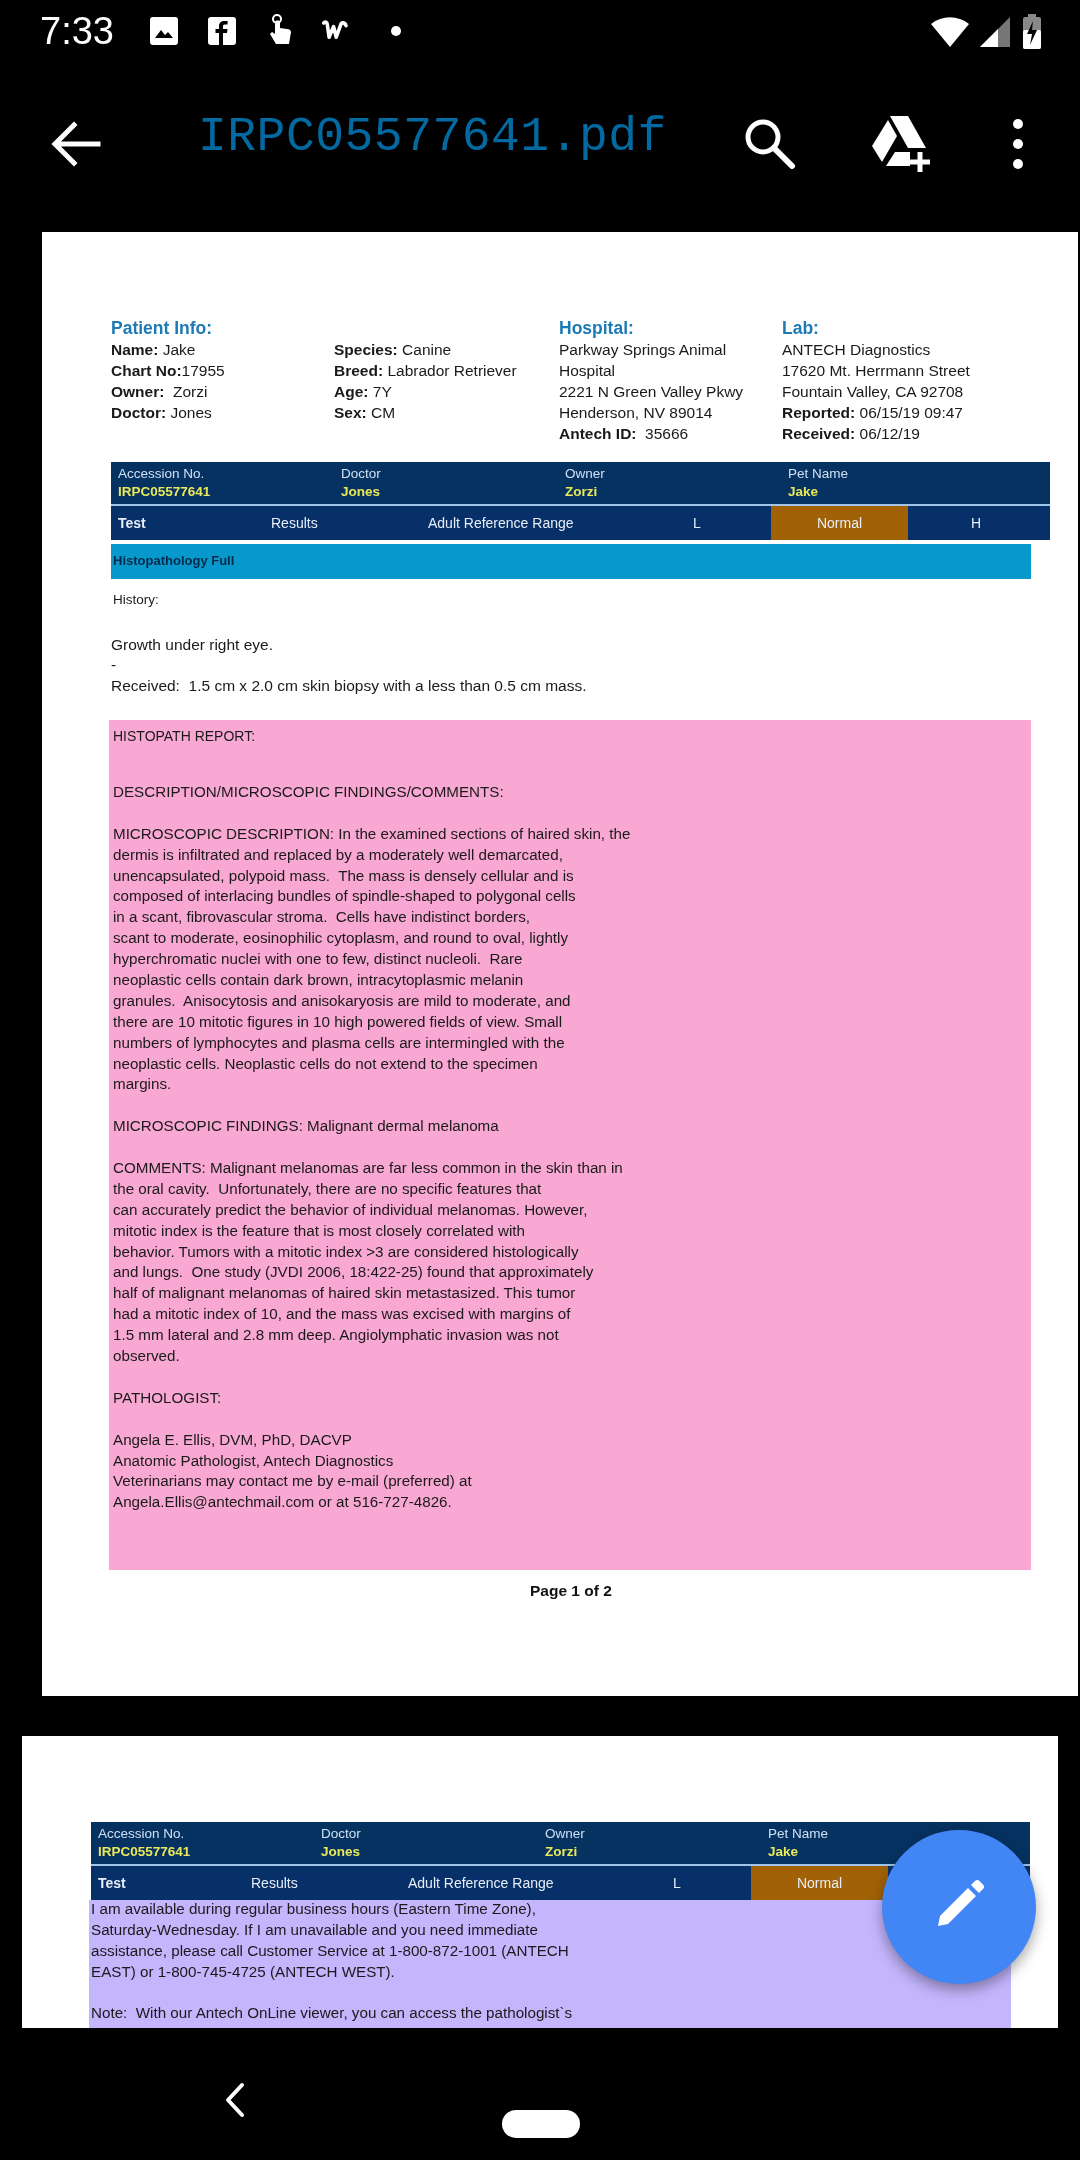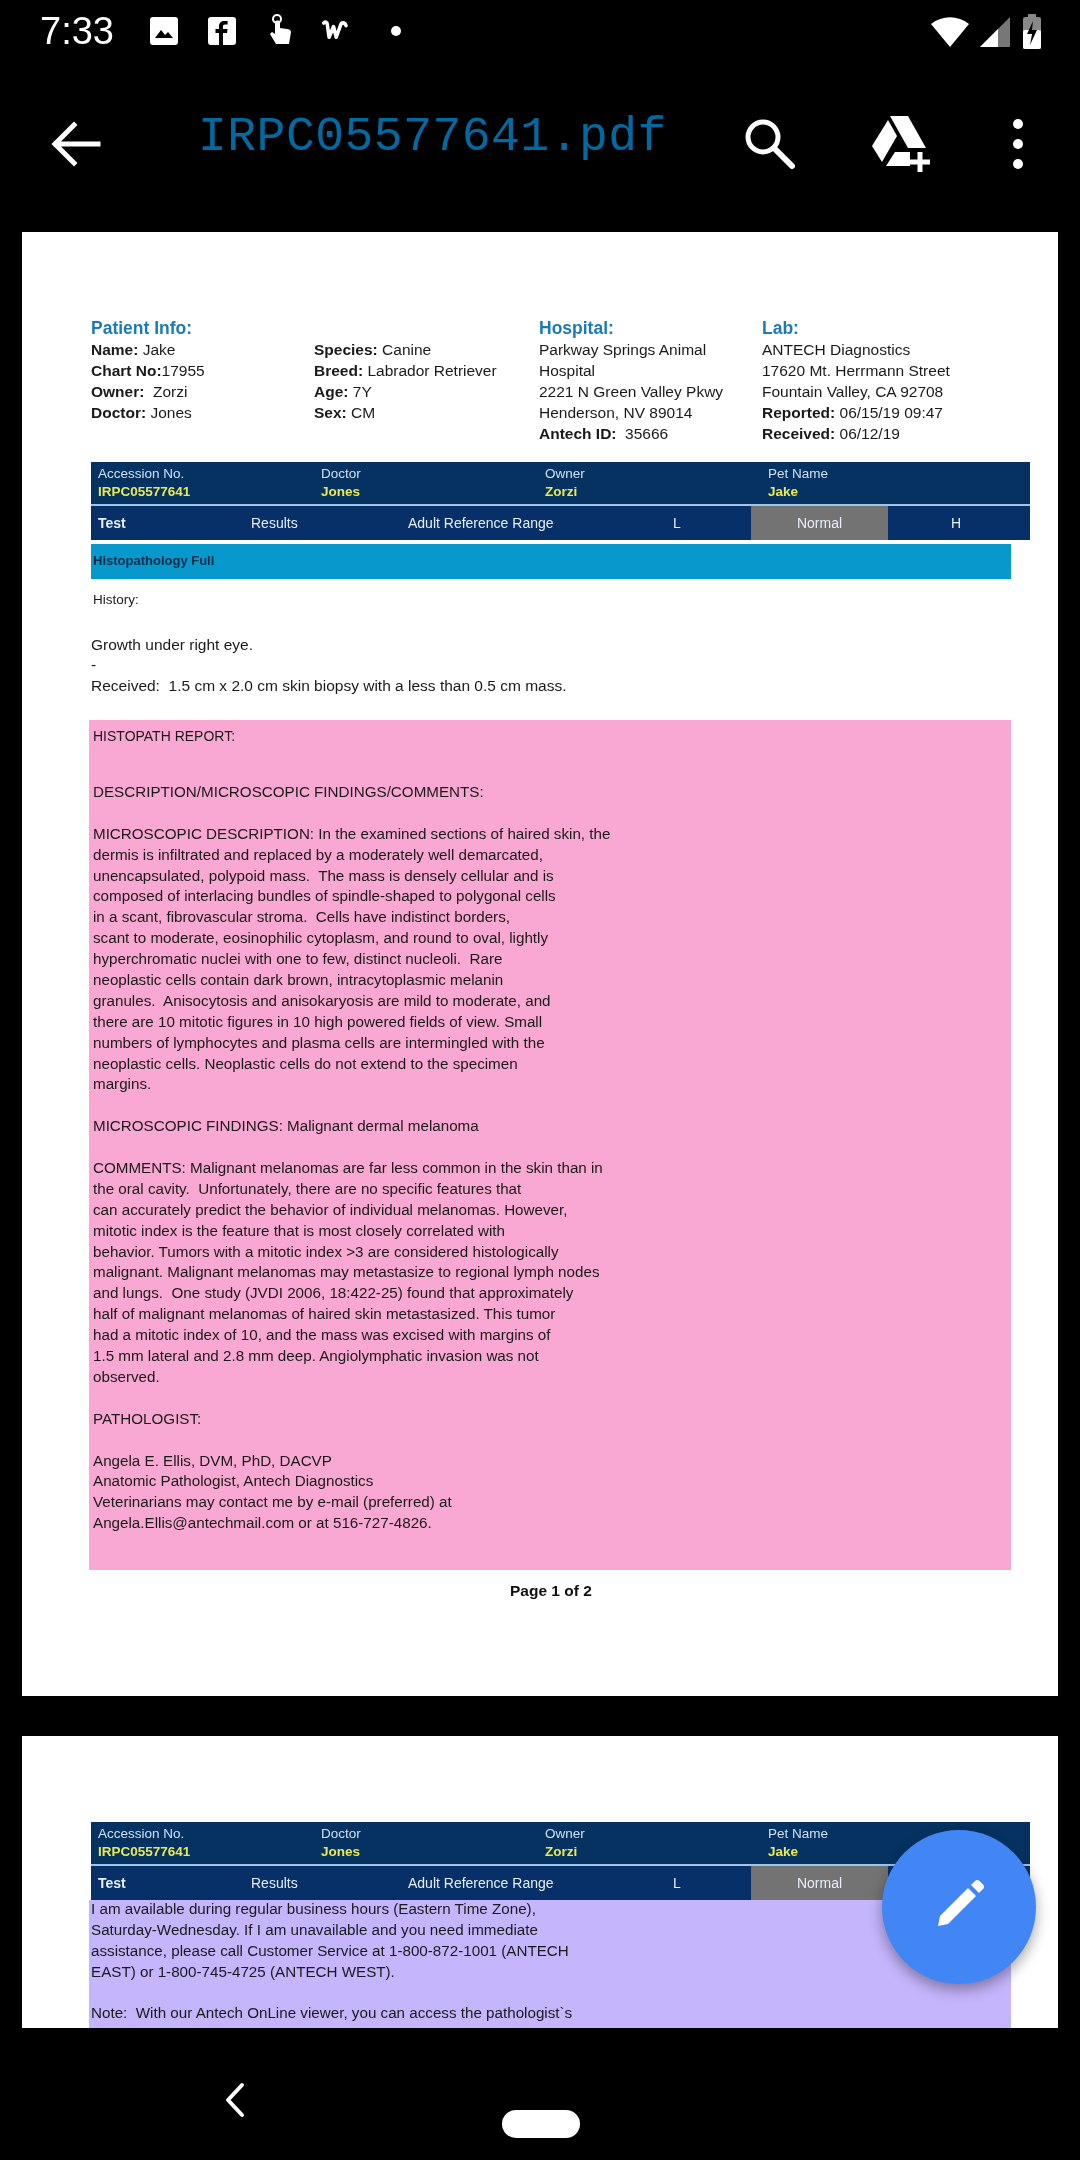--- a/index.html
+++ b/index.html
@@ -16,37 +16,37 @@
   
   .app-bar { position: absolute; left: 0; top: 66px; width: 1080px; height: 164px; }
   .app-back { position: absolute; left: 48px; top: 50px; width: 56px; height: 56px; }
   .app-title { position: absolute; left: 198px; top: 44px; font-size: 48px; color: #0369a1; font-family: Liberation Mono, monospace; letter-spacing: 0.5px; }
   .app-search { position: absolute; left: 740px; top: 48px; width: 60px; height: 60px; }
   .app-drive { position: absolute; left: 868px; top: 46px; width: 64px; height: 64px; }
   .app-more { position: absolute; left: 1000px; top: 48px; width: 36px; height: 60px; }
 
   
   .page { position: absolute; left: 22px; width: 1036px; background: #fff; overflow: hidden; }
-  .page1 { top: 232px; height: 1464px; }
+  .page1 { top: 232px; height: 1464px; margin-left: 20px; }
   .page2 { top: 1736px; height: 292px; }
 
   .info-block { position: absolute; font-size: 15.5px; line-height: 21px; color: #1a1a1a; }
   .info-block b { font-weight: bold; }
   .info-head { color: #1c7ab5; font-weight: bold; font-size: 17.5px; line-height: 22px; }
   .info-line { white-space: nowrap; }
 
   
   .hdr-table { position: absolute; left: 69px; width: 939px; background: #063261; }
   .hdr-row1 { position: relative; height: 44px; border-bottom: 2px solid #9fc5e8; }
   .hdr-cell { position: absolute; top: 3px; font-size: 13.5px; line-height: 18px; }
   .hdr-label { color: #cfe0f3; }
   .hdr-value { color: #e8e85a; font-weight: bold; }
   .hdr-row2 { position: relative; height: 34px; background: #073068; }
   .hdr-col { position: absolute; top: 0; height: 34px; line-height: 34px; font-size: 14px; color: #e8eef8; }
-  .hdr-normal { position: absolute; left: 660px; width: 137px; top: 0; height: 34px; background: #737373; text-align: center; line-height: 34px; font-size: 14px; color: #e8eef8; }
+  .hdr-normal { position: absolute; left: 660px; width: 137px; top: 0; height: 34px; background: #a16207; text-align: center; line-height: 34px; font-size: 14px; color: #e8eef8; }
   .hist-bar { position: absolute; left: 69px; top: 512px; width: 920px; height: 35px; background: #0799cc; }
   .hist-bar span { position: absolute; left: 2px; top: 9px; font-size: 13px; font-weight: bold; color: #062a4a; }
 
   .plain-text { position: absolute; font-size: 15.5px; line-height: 21px; color: #1a1a1a; white-space: pre; }
 
   .report-box { position: absolute; left: 67px; top: 488px; width: 922px; height: 850px; background: #f9a8d4; }
   .report-lines { position: absolute; left: 4px; font-size: 15.2px; line-height: 20.9px; color: #1a1a1a; }
   .report-lines div { white-space: pre; height: 20.9px; }
 
   .page-num { position: absolute; left: 488px; top: 1350px; font-size: 15.5px; font-weight: bold; color: #111; }
@@ -241,21 +241,20 @@
       <div>neoplastic cells. Neoplastic cells do not extend to the specimen</div>
       <div>margins.</div>
       <div></div>
       <div>MICROSCOPIC FINDINGS: Malignant dermal melanoma</div>
       <div></div>
       <div>COMMENTS: Malignant melanomas are far less common in the skin than in</div>
       <div>the oral cavity.  Unfortunately, there are no specific features that</div>
       <div>can accurately predict the behavior of individual melanomas. However,</div>
       <div>mitotic index is the feature that is most closely correlated with</div>
       <div>behavior. Tumors with a mitotic index &gt;3 are considered histologically</div>
-      <div>malignant. Malignant melanomas may metastasize to regional lymph nodes</div>
       <div>and lungs.  One study (JVDI 2006, 18:422-25) found that approximately</div>
       <div>half of malignant melanomas of haired skin metastasized. This tumor</div>
       <div>had a mitotic index of 10, and the mass was excised with margins of</div>
       <div>1.5 mm lateral and 2.8 mm deep. Angiolymphatic invasion was not</div>
       <div>observed.</div>
       <div></div>
       <div>PATHOLOGIST:</div>
       <div></div>
       <div>Angela E. Ellis, DVM, PhD, DACVP</div>
       <div>Anatomic Pathologist, Antech Diagnostics</div>

